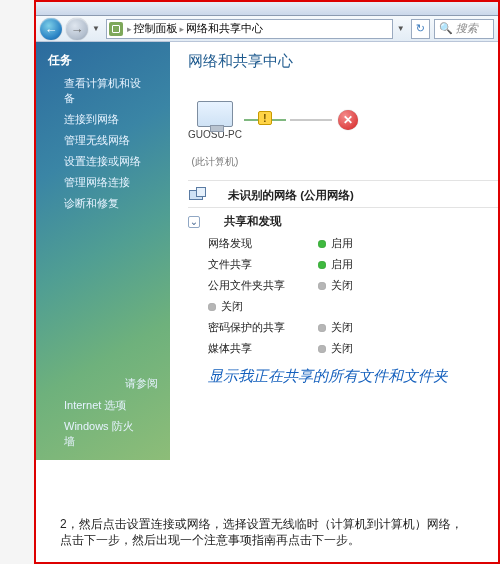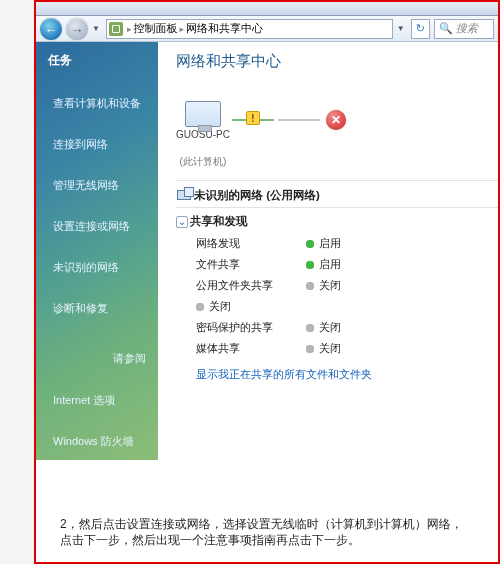--- a/index.html
+++ b/index.html
@@ -57,30 +57,30 @@
     height: 20px; border: 1px solid #9aaac0; background:#fff;
     display:flex; align-items:center; padding: 0 4px;
   }
   .search-box { color:#888; font-style:italic; width: 60px; }
   .mag { color:#5577aa; font-style:normal; margin-right:3px; font-size:11px; }
   .content-area {
     display: flex;
     height: 418px;
   }
   .sidebar {
-    width: 122px;
+    width: 134px;
     background: linear-gradient(150deg, #2c6b9e 0%, #3a85a5 28%, #509e93 50%, #6eb17c 72%, #8dbd78 100%);
     color: #fff;
     padding: 8px 0;
     font-size: 11px;
     position: relative;
     display: flex; flex-direction: column;
   }
   .sidebar-title { font-weight: bold; padding: 2px 12px 4px; font-size:12px; }
-  .sidebar-link { padding: 3px 17px; color: #e6f3ff; cursor: default; margin-top: 20px; }
+  .sidebar-link { padding: 3px 28px; color: #e6f3ff; cursor: default; }
   .sidebar-spacer { flex: 1; }
   .sidebar-footer-title { padding: 2px 12px 4px; color:#e6f3ff;text-align:right; }
   .main-panel {
     flex: 1;
     background: #fff;
     padding: 10px 0 10px 18px;
     color: #222;
     overflow: hidden;
   }
   .page-header { color: #1e5a8e; font-size: 15px; padding-bottom: 10px; }
@@ -115,36 +115,36 @@
     border-radius:2px; transform: translateX(-50%) rotate(0);
   }
   .cross {
     width:20px; height:20px; border-radius:50%;
     background:#e74646 radial-gradient(circle at 35% 30%, #f48b8b, #d42222);
     color:#fff; display:flex; align-items:center; justify-content:center;
     font-weight:bold; font-size:12px;
     margin: 0 4px 18px; box-shadow:0 0 1px rgba(0,0,0,.4);
   }
   .section-header {
-    display:flex; align-items:center; gap:2px;
+    display:flex; align-items:center; gap:24px;
     border-top: 1px solid #e3e3e3;
     padding: 6px 0 4px;
     font-size: 11.5px;
   }
   .sec-icon { width:16px; height:16px; display:flex; align-items:center; justify-content:center; }
   .net-sm { width:14px; height:10px; border:1px solid #5a7ba3; background:#cfe2f5; position:relative; }
   .net-sm::before{content:"";position:absolute;right:-4px;top:-4px;width:8px;height:8px;border:1px solid #5a7ba3;background:#e6f1fc;}
   .row { display:flex; padding:3px 0 3px 20px; font-size:11px; }
   .row .k { width: 110px; color:#222; }
   .row .v { color:#222; display:flex; align-items:center; gap:5px; }
   .dot { width:8px; height:8px; border-radius:50%; display:inline-block; }
   .dot.green { background:#3fb93f; box-shadow: inset 0 0 1px #2a7a2a; }
   .dot.grey { background:#b6b6b6; box-shadow: inset 0 0 1px #888; }
   .collapse-icon { width:12px;height:12px;border:1px solid #90a7c4;display:flex;align-items:center;justify-content:center;color:#4a6a94;font-size:10px;border-radius:2px;}
-  .link-line { color:#1560bd; font-size:11px; padding: 8px 0 0 20px; }
+  .link-line { color:#1560bd; font-size:15px; padding: 8px 0 0 20px; font-style: italic; }
   .caption {
     position: absolute;
     left: 60px; right: 32px;
     top: 516px;
     font-size: 12px;
     color: #222;
     line-height: 16px;
   }
 </style>
 </head>
@@ -176,21 +176,21 @@
     </div>
   </div>
 
   <div class="content-area">
     <div class="sidebar">
       <div class="sidebar-title">任务</div>
       <div class="sidebar-link">查看计算机和设备</div>
       <div class="sidebar-link">连接到网络</div>
       <div class="sidebar-link">管理无线网络</div>
       <div class="sidebar-link">设置连接或网络</div>
-      <div class="sidebar-link">未识别的网络</div>
+      <div class="sidebar-link">管理网络连接</div>
       <div class="sidebar-link">诊断和修复</div>
       <div class="sidebar-spacer"></div>
       <div class="sidebar-footer-title">请参阅</div>
       <div class="sidebar-link">Internet 选项</div>
       <div class="sidebar-link">Windows 防火墙</div>
     </div>
 
     <div class="main-panel">
       <div class="page-header">网络和共享中心</div>
 

